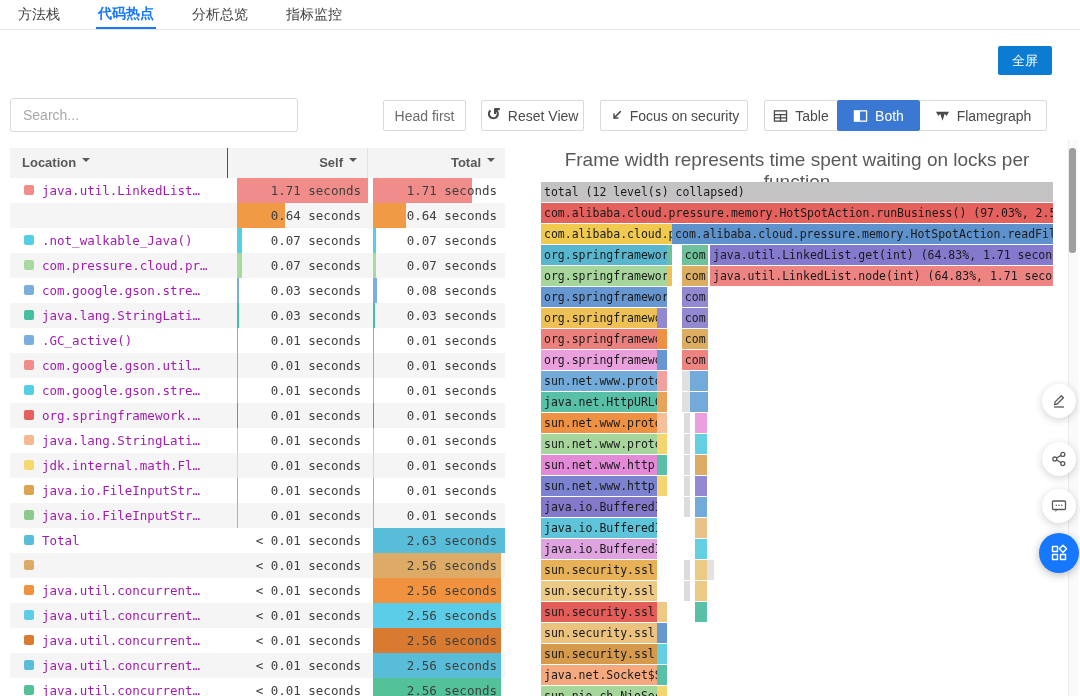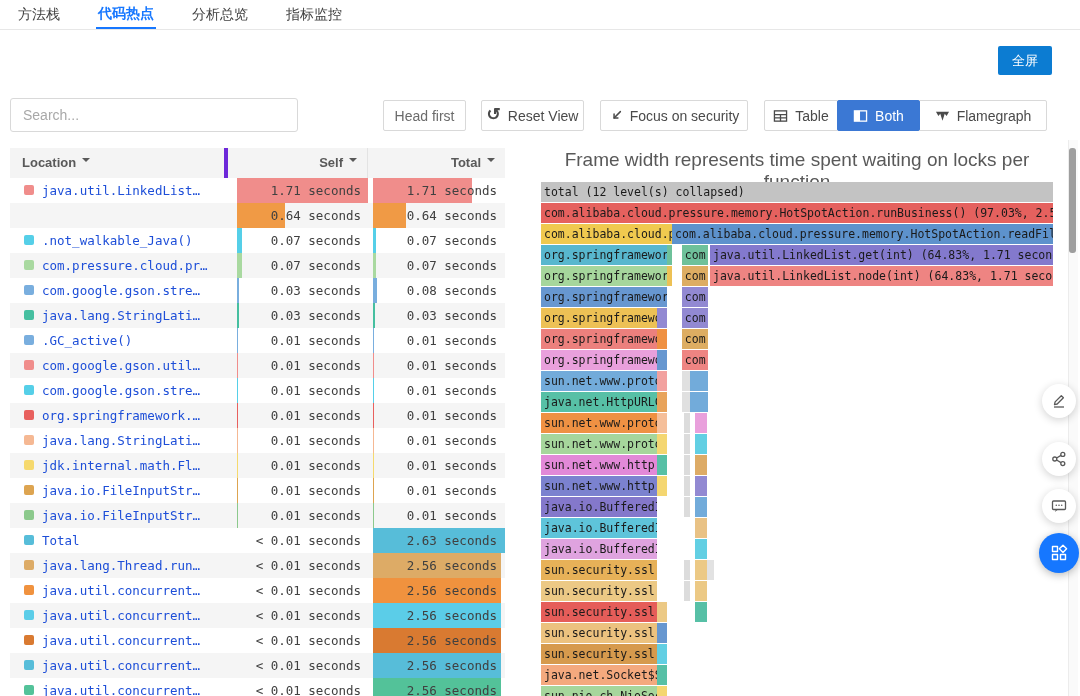--- a/index.html
+++ b/index.html
@@ -28,34 +28,34 @@
   #btn-focus{left:600px;width:148px}
   #btn-table{left:764px;width:74px;border-radius:2px 0 0 2px}
   #btn-both{left:837px;width:83px;background:#3b78d4;border-color:#3b78d4;color:#fff;z-index:1}
   #btn-flame{left:919px;width:128px;border-radius:0 2px 2px 0}
   .reset-glyph{font-size:17px;line-height:1;font-weight:bold;margin-top:-2px}
 
   
   .thead{position:absolute;left:10px;top:148px;width:495px;height:30px;background:#f4f4f4}
   .th{position:absolute;top:0;height:30px;line-height:30px;font-size:13px;font-weight:bold;color:#595959;
       box-sizing:border-box;cursor:pointer}
-  .th-loc{left:0;width:218px;padding-left:12px;border-right:4px solid #6d28d9}
+  .th-loc{left:0;width:218px;padding-left:12px;border-right:1px solid #6d28d9}
   .th-self{left:218px;width:140px;text-align:right;padding-right:10px;border-right:1px solid #e3e3e3}
   .th-total{left:358px;width:137px;text-align:right;padding-right:10px}
   .caret{display:inline-block;width:0;height:0;border:4px solid transparent;border-top-color:#595959;margin-left:6px;vertical-align:1px}
   .tbody{position:absolute;left:10px;top:178px;width:495px;height:518px;overflow:hidden}
   .trow{position:relative;height:25px;cursor:pointer}
   .trow.alt{background:#f5f5f5}
   .cell{position:absolute;top:0;height:25px}
   .c-loc{left:0;width:218px}
   .c-self{left:218px;width:141px}
   .c-total{left:359px;width:136px}
   .swatch{position:absolute;left:14px;top:7px;width:10px;height:10px;border-radius:2px}
   .mname{position:absolute;left:32px;top:0;line-height:25px;font-family:"DejaVu Sans Mono",monospace;
-         font-size:12.5px;color:#1d4ed8;white-space:nowrap;max-width:186px;overflow:hidden}
+         font-size:12.5px;color:#a21caf;white-space:nowrap;max-width:186px;overflow:hidden}
   .hbar{position:absolute;left:9px;top:0;height:25px}
   .c-total .hbar{left:4px}
   .val{position:absolute;right:8px;top:0;line-height:25px;font-family:"DejaVu Sans Mono",monospace;
        font-size:12.5px;color:#404040;z-index:1}
 
   
   .fg-title{position:absolute;left:541px;top:149px;width:512px;text-align:center;font-size:19px;color:#595959}
   .fg{position:absolute;left:541px;top:182px;width:512px;height:514px;overflow:hidden}
   .frow{position:relative;height:21px}
   .fseg{position:absolute;top:0;height:20px;line-height:20px;font-family:"DejaVu Sans Mono",monospace;
@@ -347,21 +347,20 @@
         <span class="val">&lt; 0.01 seconds</span>
       </div>
       <div class="cell c-total">
         <div class="hbar" style="width: 132px; background: rgb(87, 189, 217);"></div>
         <span class="val">2.63 seconds</span>
       </div>
     </div>
     <div class="trow alt">
       <div class="cell c-loc">
         <span class="swatch" style="background: rgb(221, 171, 102);"></span>
-        <span class="mname">java.lang.Thread.run…</span>
       </div>
       <div class="cell c-self">
         <span class="val">&lt; 0.01 seconds</span>
       </div>
       <div class="cell c-total">
         <div class="hbar" style="width: 128px; background: rgb(221, 171, 102);"></div>
         <span class="val">2.56 seconds</span>
       </div>
     </div>
     <div class="trow">

